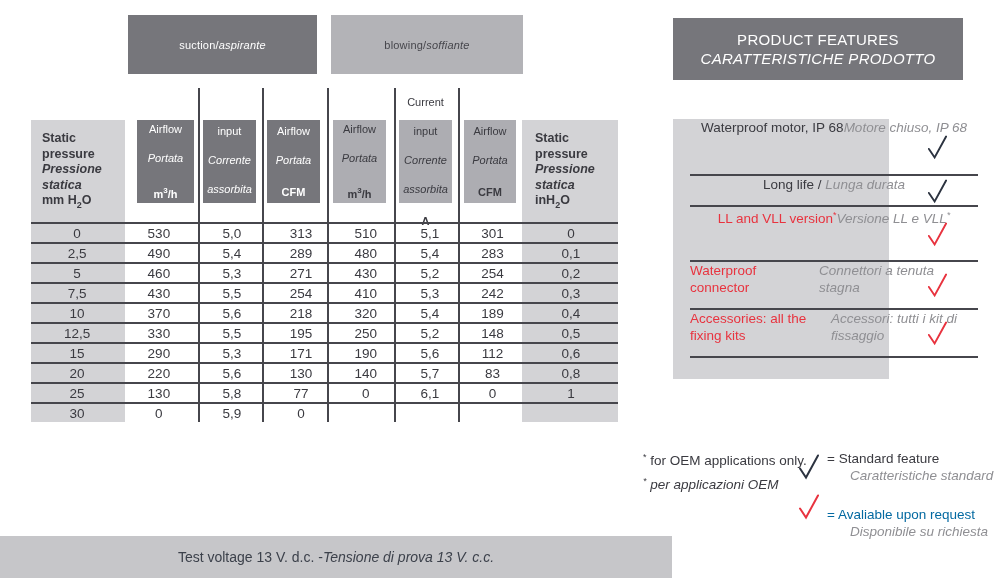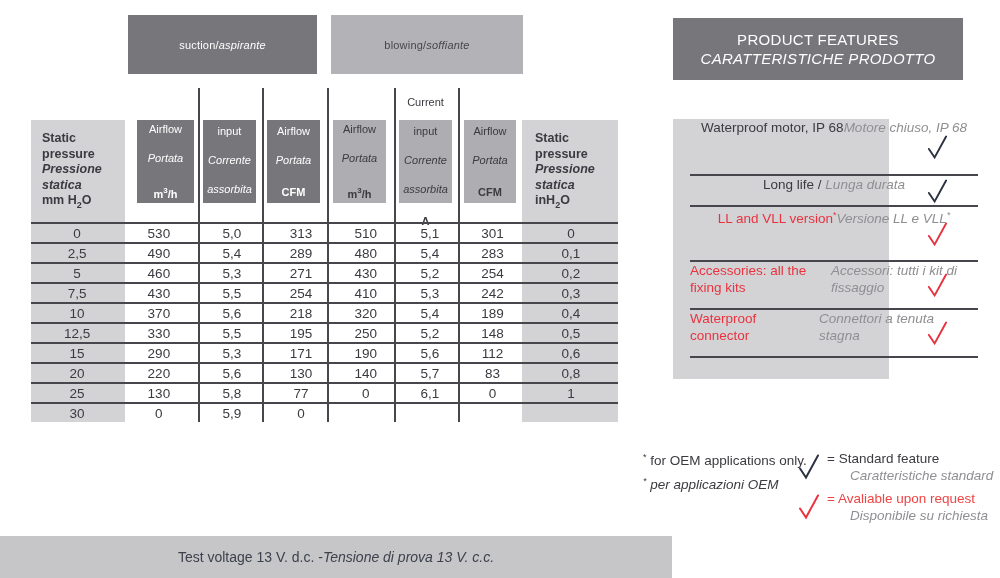--- a/index.html
+++ b/index.html
@@ -49,21 +49,21 @@
   .black{color:#2c3340;}
   .redc{color:#e8333f;}
   
   #oem-note{left:643px;top:447px;font-size:13.5px;line-height:20px;color:#3a3a40;}
   .legend-entry{display:flex;align-items:flex-start;}
   #legend-std{left:798px;top:450px;}
   #legend-req{left:798px;top:490px;}
   .legend-chk{width:22px;height:27px;margin-top:3px;}
   .legend-texts{margin-left:7px;font-size:13.5px;line-height:17px;}
   .l-en{color:#3a3a40;}
-  .l-en.red{color:#ef4444;}
+  .l-en.red{color:#0369a1;margin-top:16px;}
   .l-it{font-style:italic;color:#8f8f93;margin-left:23px;}
   
   #footer-bar{left:0;top:536px;width:672px;height:42px;background:#c6c6c9;
               display:flex;align-items:center;justify-content:center;font-size:14px;color:#3c414b;}
 </style>
 </head>
 <body>
 
 <div class="sheet">
 
@@ -268,32 +268,32 @@
     </div>
     <div class="feat fh3">
       <div class="f-en red"><span>LL and VLL version</span><sup class="star">*</sup></div>
       <div class="f-it"><span>Versione LL e VLL</span><sup class="star">*</sup></div>
       <span class="chk-wrap redc">
           <svg class="chk" viewBox="0 0 22 26">
             <path d="M2 15 L8 24 L20 2" fill="none" stroke="currentColor" stroke-width="2" stroke-linecap="round"></path>
           </svg>
         </span>
     </div>
+    <div class="feat fh4">
+      <div class="f-en red">Waterproof connector</div>
+      <div class="f-it">Connettori a tenuta stagna</div>
+      <span class="chk-wrap redc">
+          <svg class="chk" viewBox="0 0 22 26">
+            <path d="M2 15 L8 24 L20 2" fill="none" stroke="currentColor" stroke-width="2" stroke-linecap="round"></path>
+          </svg>
+        </span>
+    </div>
     <div class="feat fh5">
       <div class="f-en red">Accessories: all the fixing kits</div>
       <div class="f-it">Accessori: tutti i kit di fissaggio</div>
-      <span class="chk-wrap redc">
-          <svg class="chk" viewBox="0 0 22 26">
-            <path d="M2 15 L8 24 L20 2" fill="none" stroke="currentColor" stroke-width="2" stroke-linecap="round"></path>
-          </svg>
-        </span>
-    </div>
-    <div class="feat fh4">
-      <div class="f-en red">Waterproof connector</div>
-      <div class="f-it">Connettori a tenuta stagna</div>
       <span class="chk-wrap redc">
           <svg class="chk" viewBox="0 0 22 26">
             <path d="M2 15 L8 24 L20 2" fill="none" stroke="currentColor" stroke-width="2" stroke-linecap="round"></path>
           </svg>
         </span>
     </div>
   </div>
 
   <div class="abs" id="oem-note">
     <div><sup class="star">*</sup><span> for OEM applications only.</span></div>

